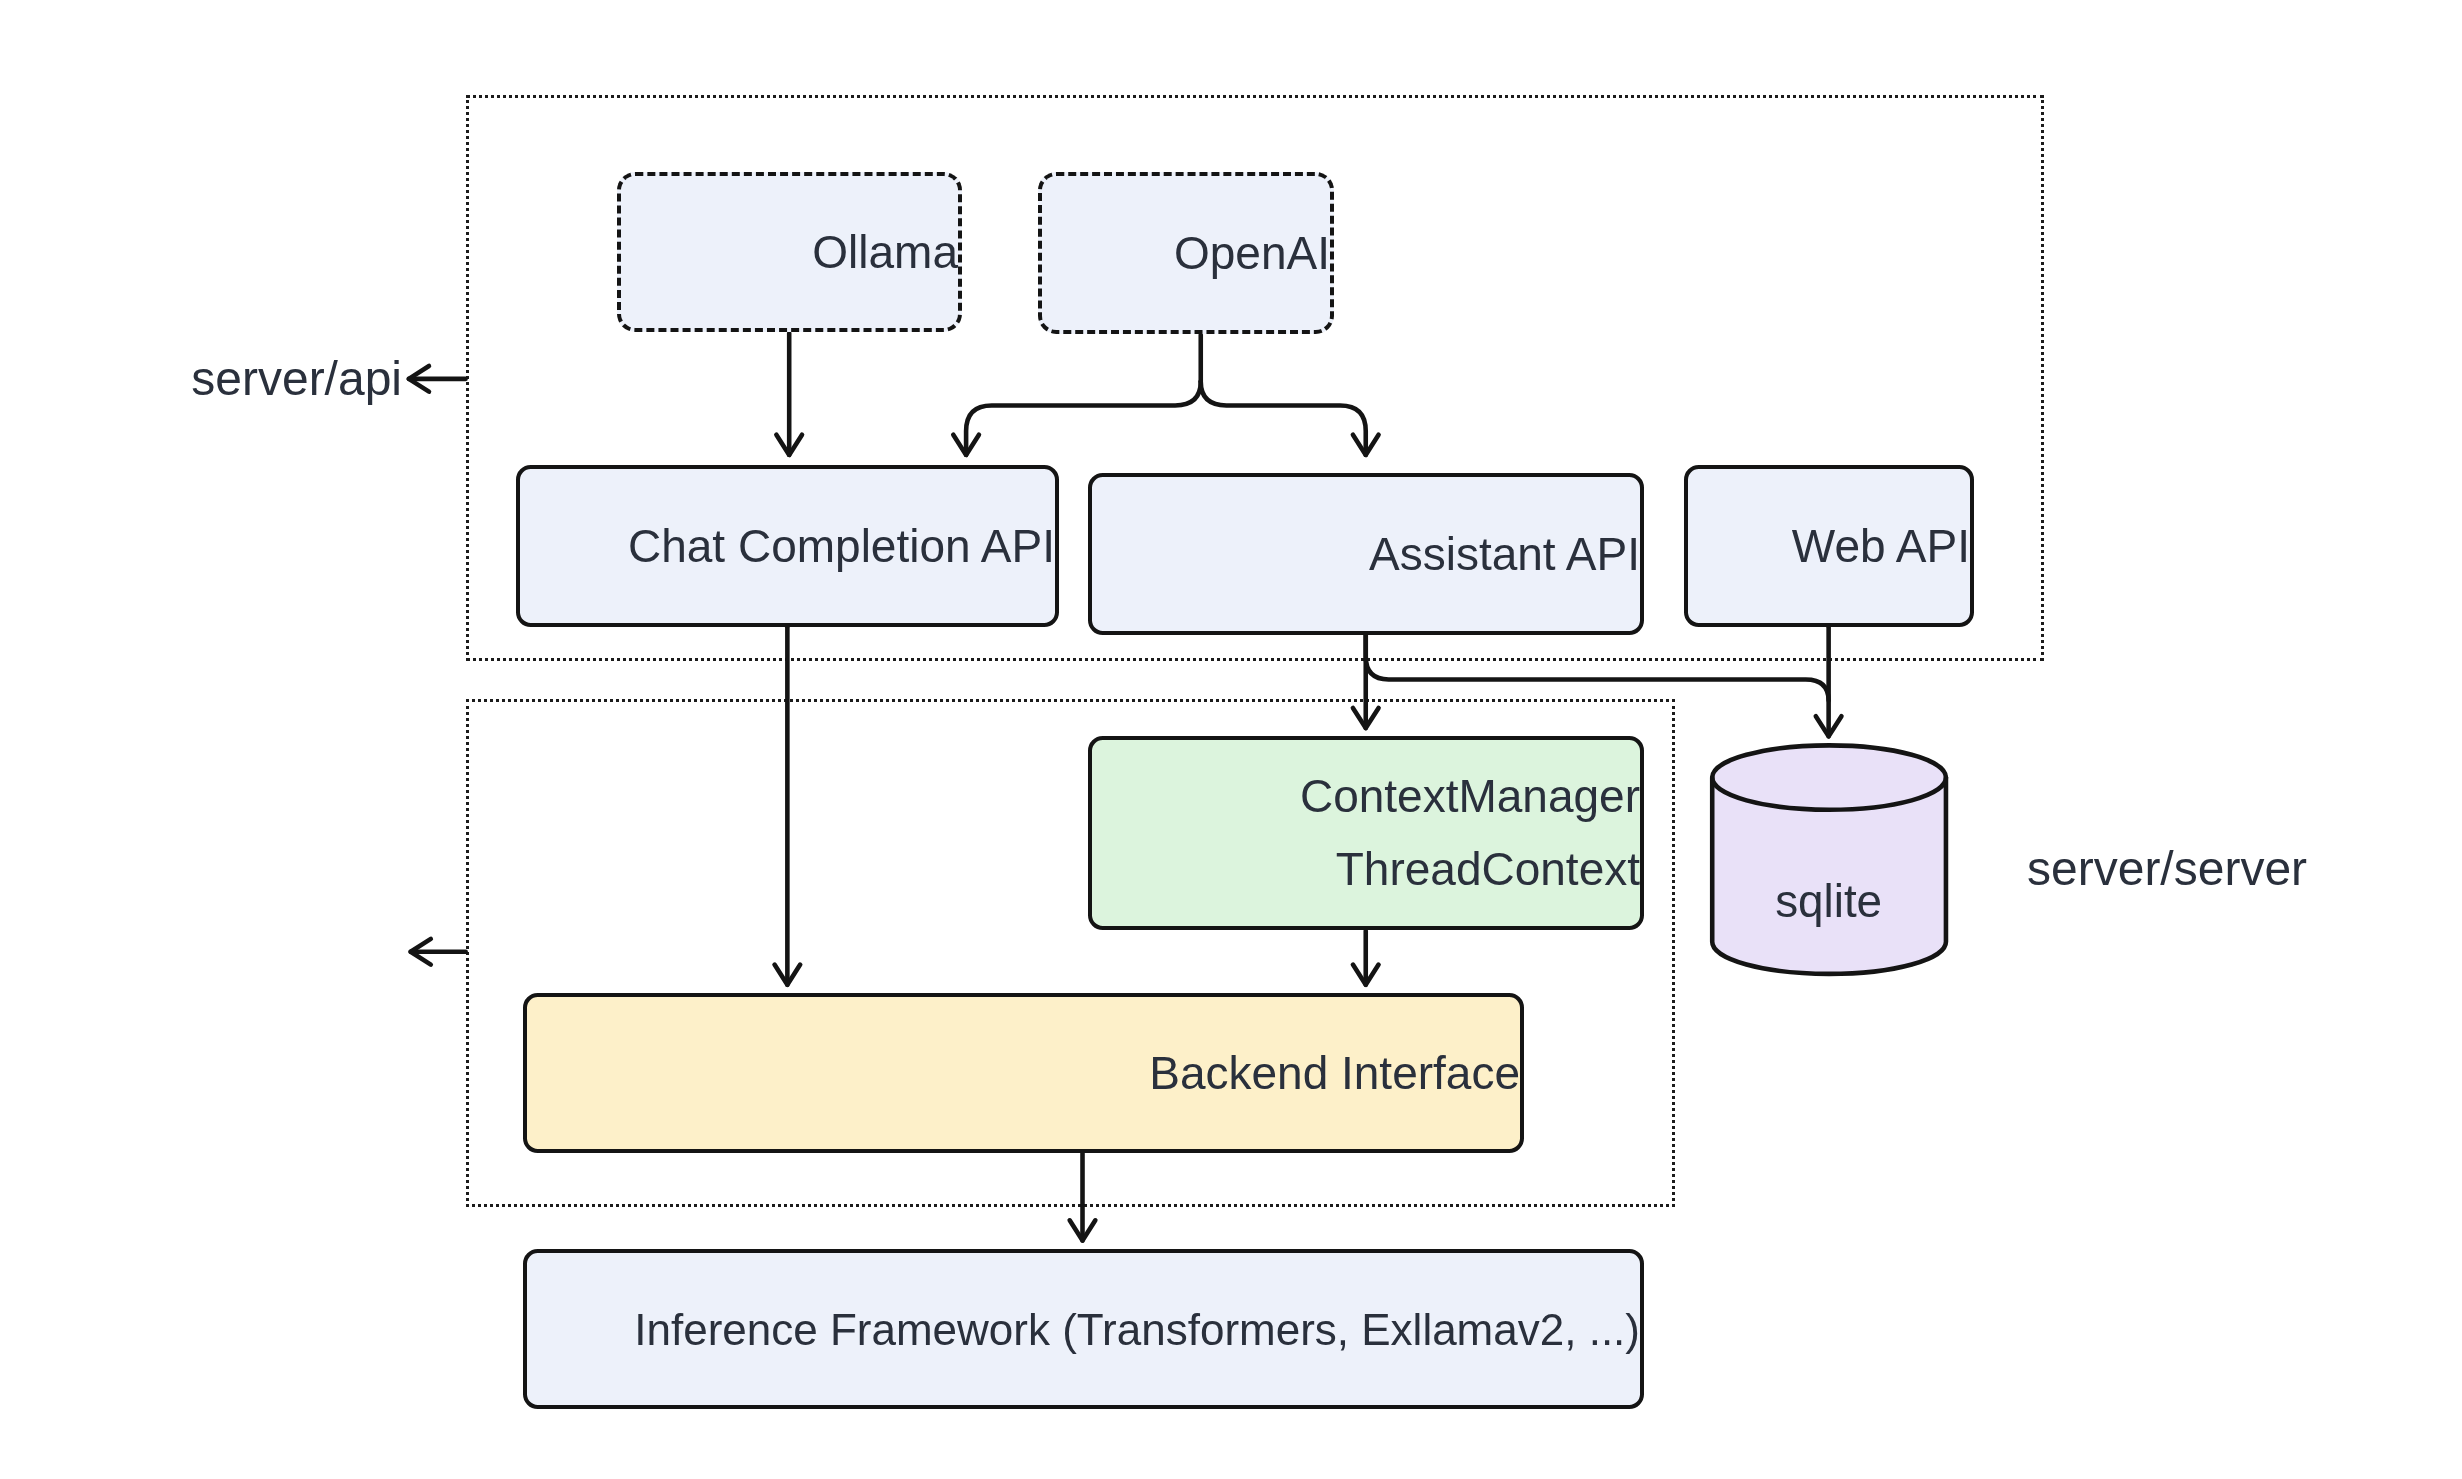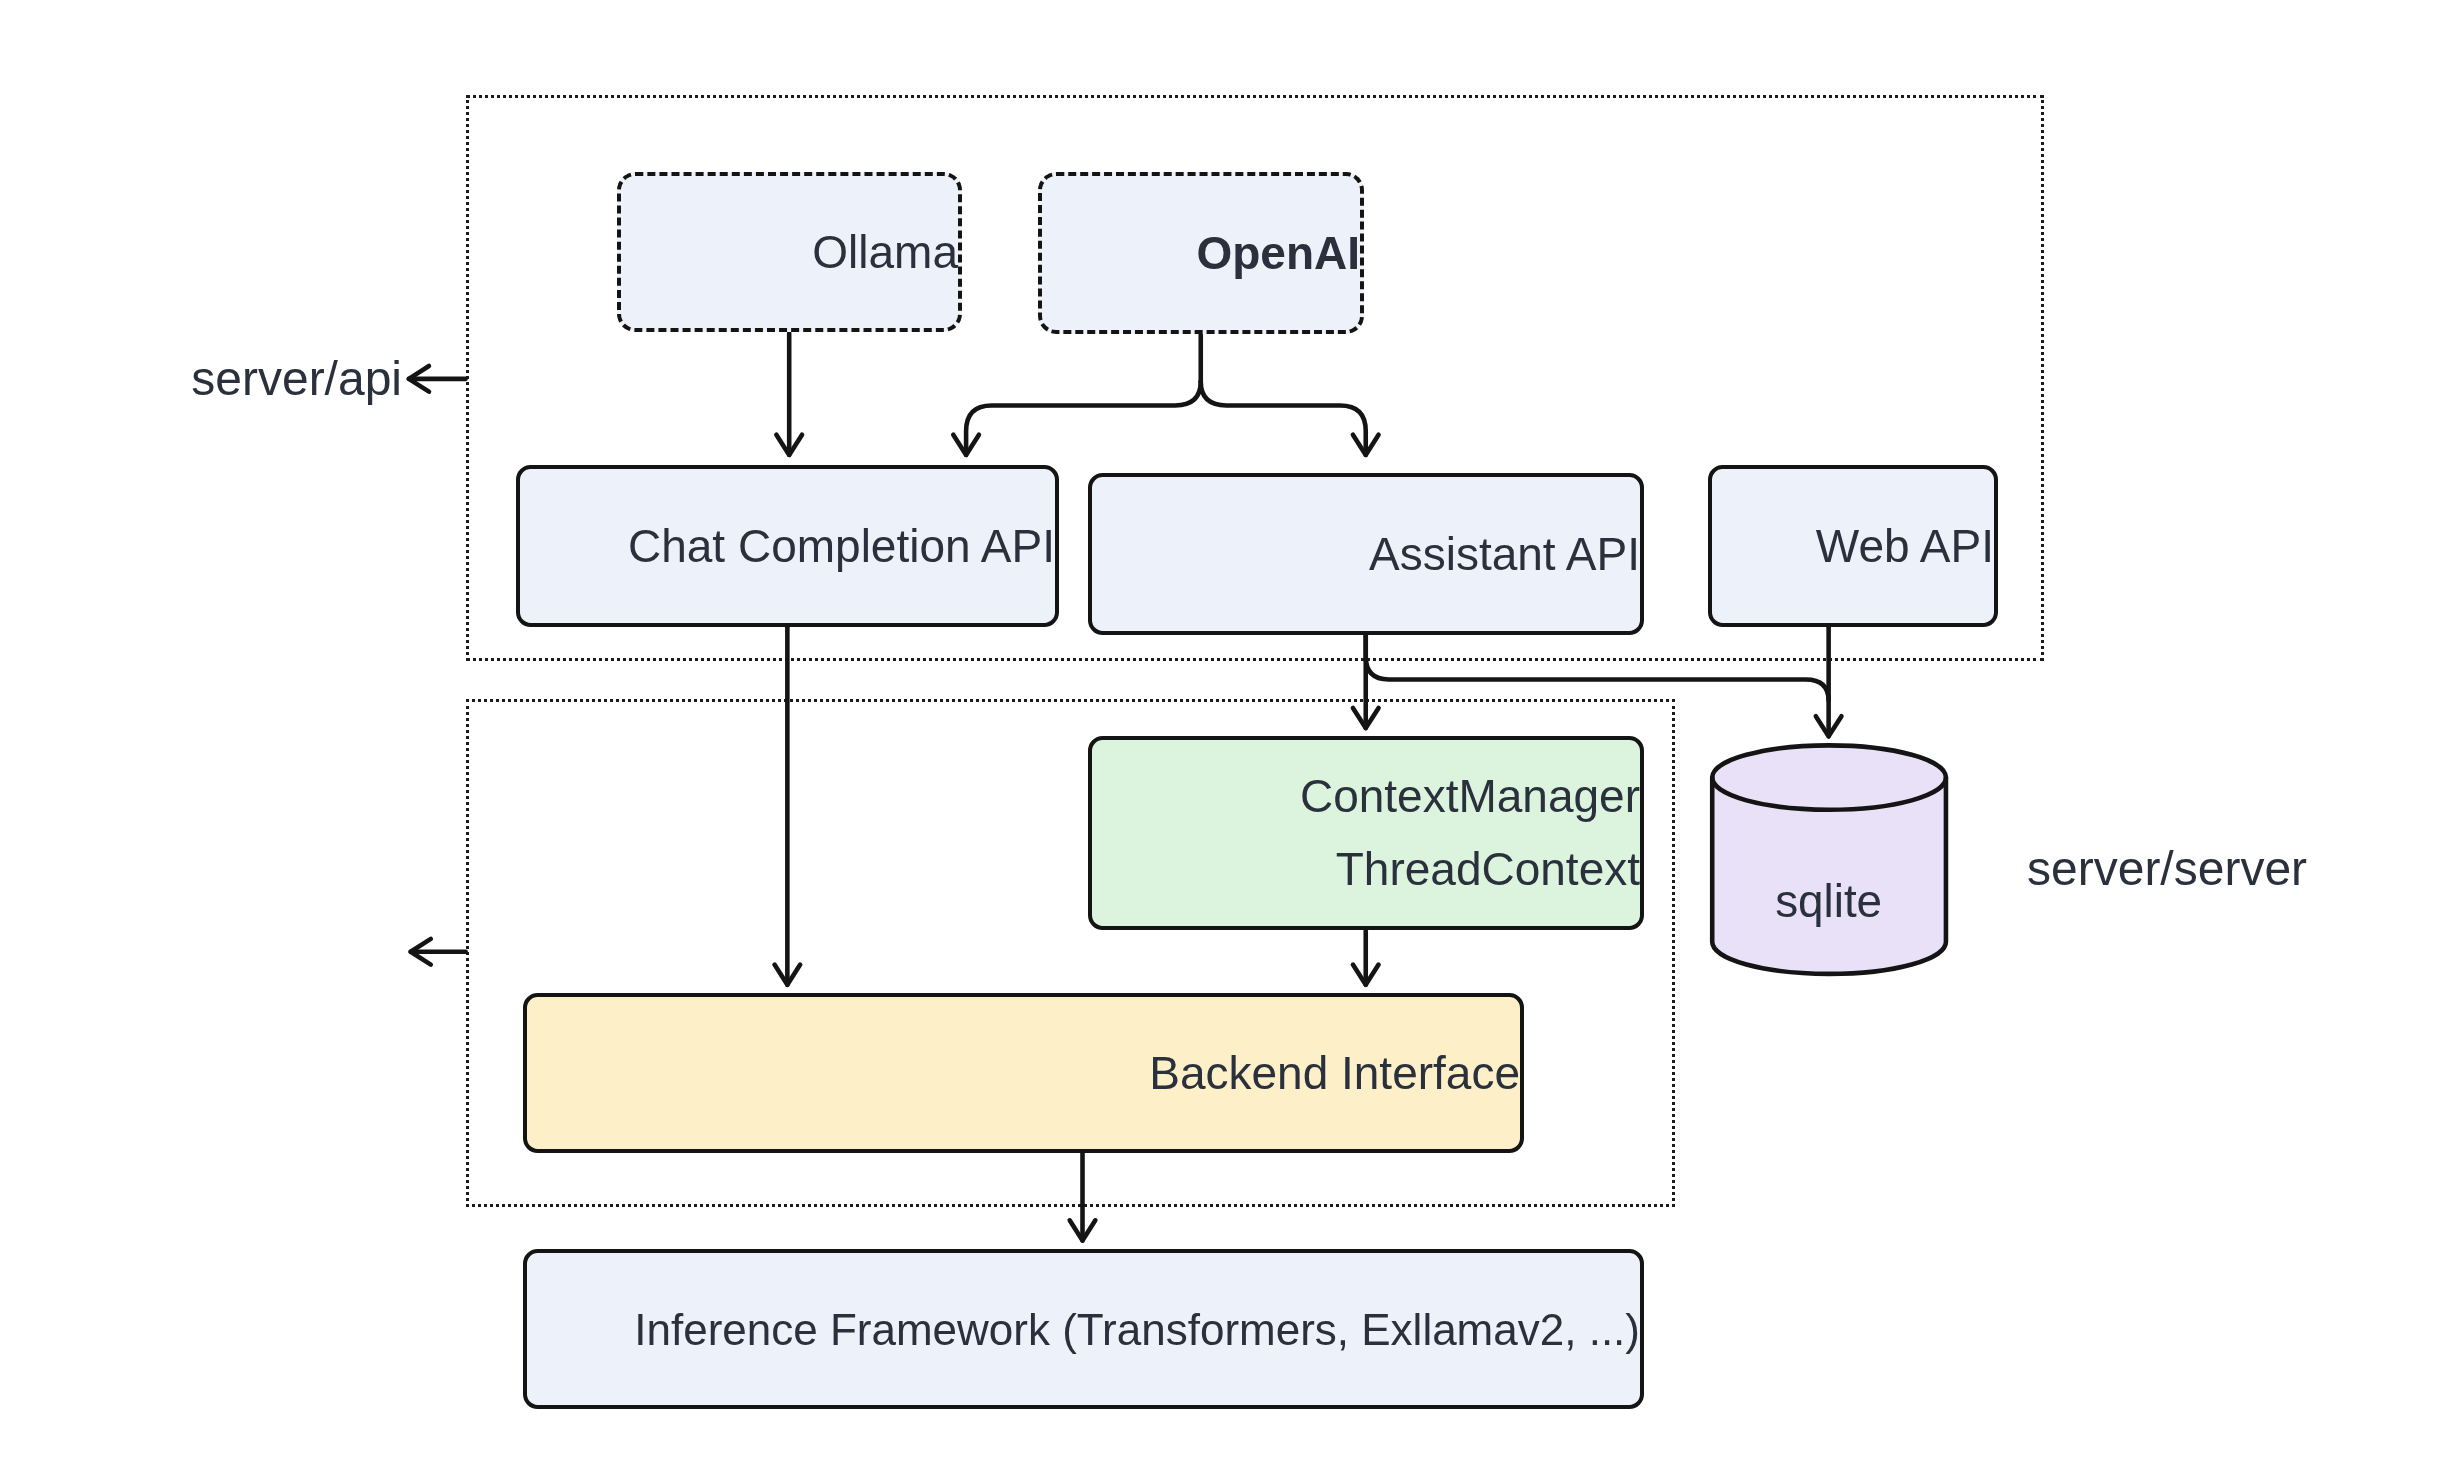--- a/index.html
+++ b/index.html
@@ -90,33 +90,33 @@
       <path class="filled" d="M1868 848 A127 35 0 0 1 2123 848 L2123 1027 A127 35 0 0 1 1868 1027 Z"></path>
       <path d="M1868 848 A127 35 0 0 0 2123 848"></path>
       <text x="1995" y="1000">sqlite</text>
     </g>
   </svg>
 
   <div class="node dashed blue" style="left:617px; top:172px; width:345px; height:160px;">
     <span>Ollama</span>
   </div>
 
-  <div class="node dashed blue" style="left:1038px; top:172px; width:326px; height:162px;font-weight:bold;">
+  <div class="node dashed blue" style="left:1038px; top:172px; width:296px; height:162px;">
     <span>OpenAI</span>
   </div>
 
   <div class="node blue" style="left:516px; top:465px; width:543px; height:162px;">
     <span>Chat Completion API</span>
   </div>
 
   <div class="node blue" style="left:1088px; top:465px; width:556px; height:162px;margin-top:8px;">
     <span>Assistant API</span>
   </div>
 
-  <div class="node blue" style="left:1684px; top:465px; width:290px; height:162px;margin-left:24px;">
+  <div class="node blue" style="left:1684px; top:465px; width:290px; height:162px;">
     <span>Web API</span>
   </div>
 
   <div class="node green" style="left:1088px; top:736px; width:556px; height:194px;">
     <span>ContextManager</span>
     <span>ThreadContext</span>
   </div>
 
   <div class="node yellow" style="left:523px; top:993px; width:1001px; height:160px;">
     <span>Backend Interface</span>

